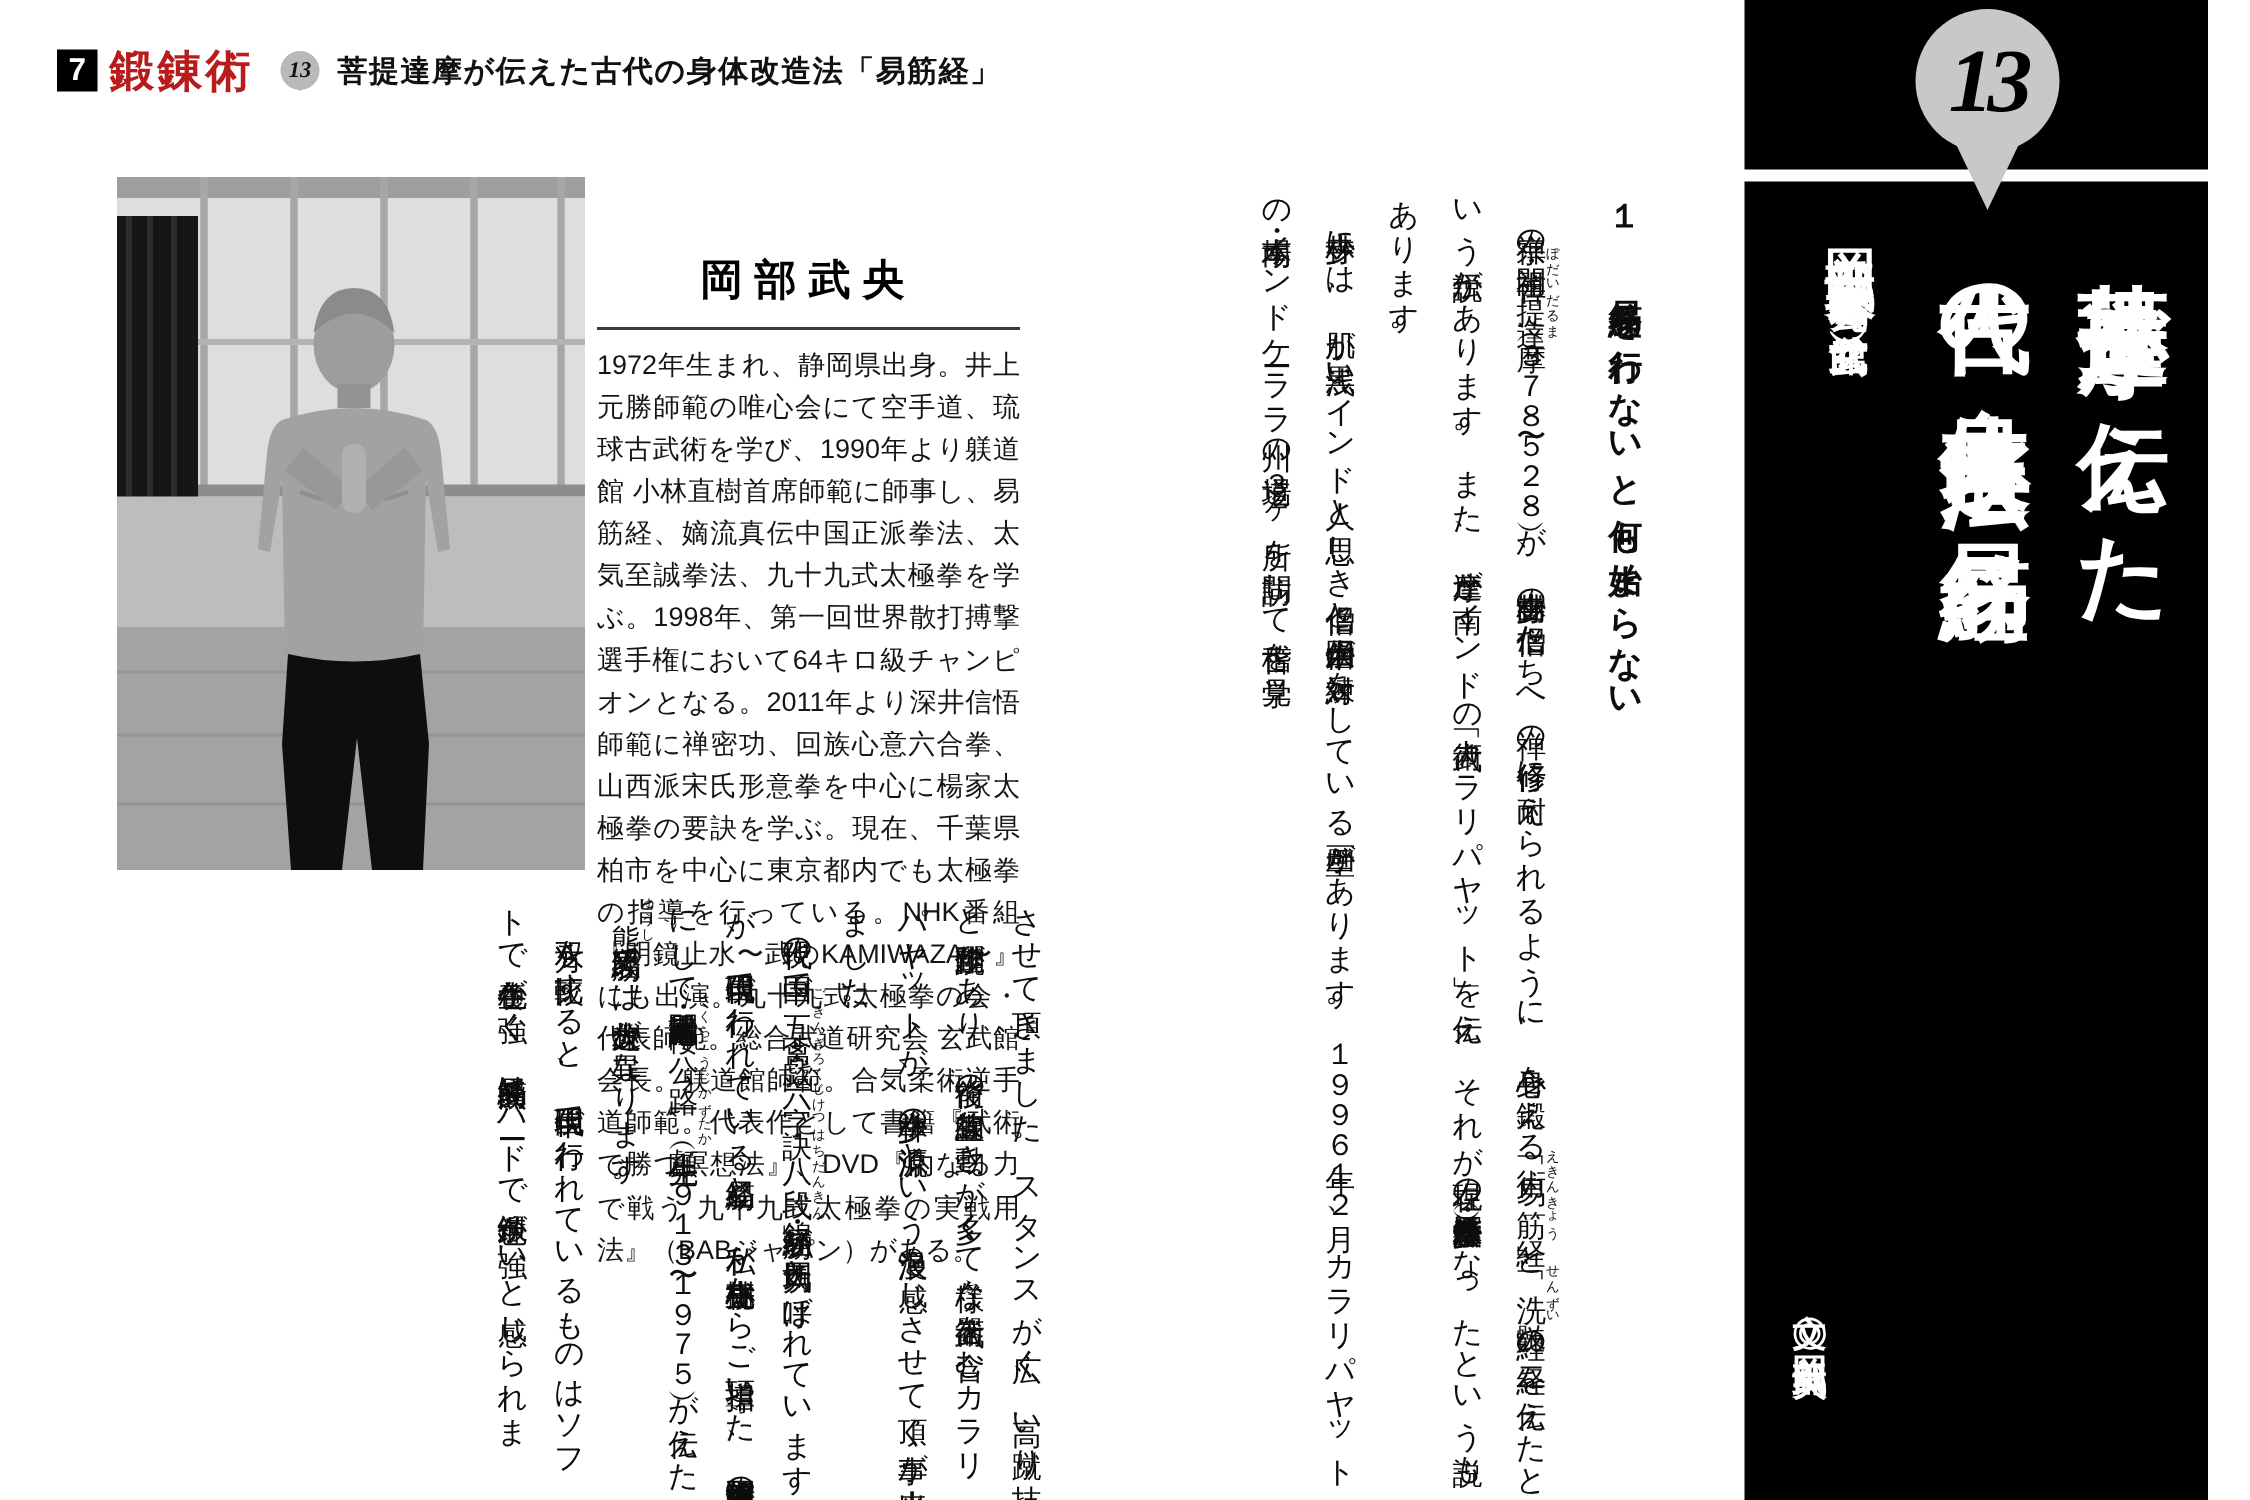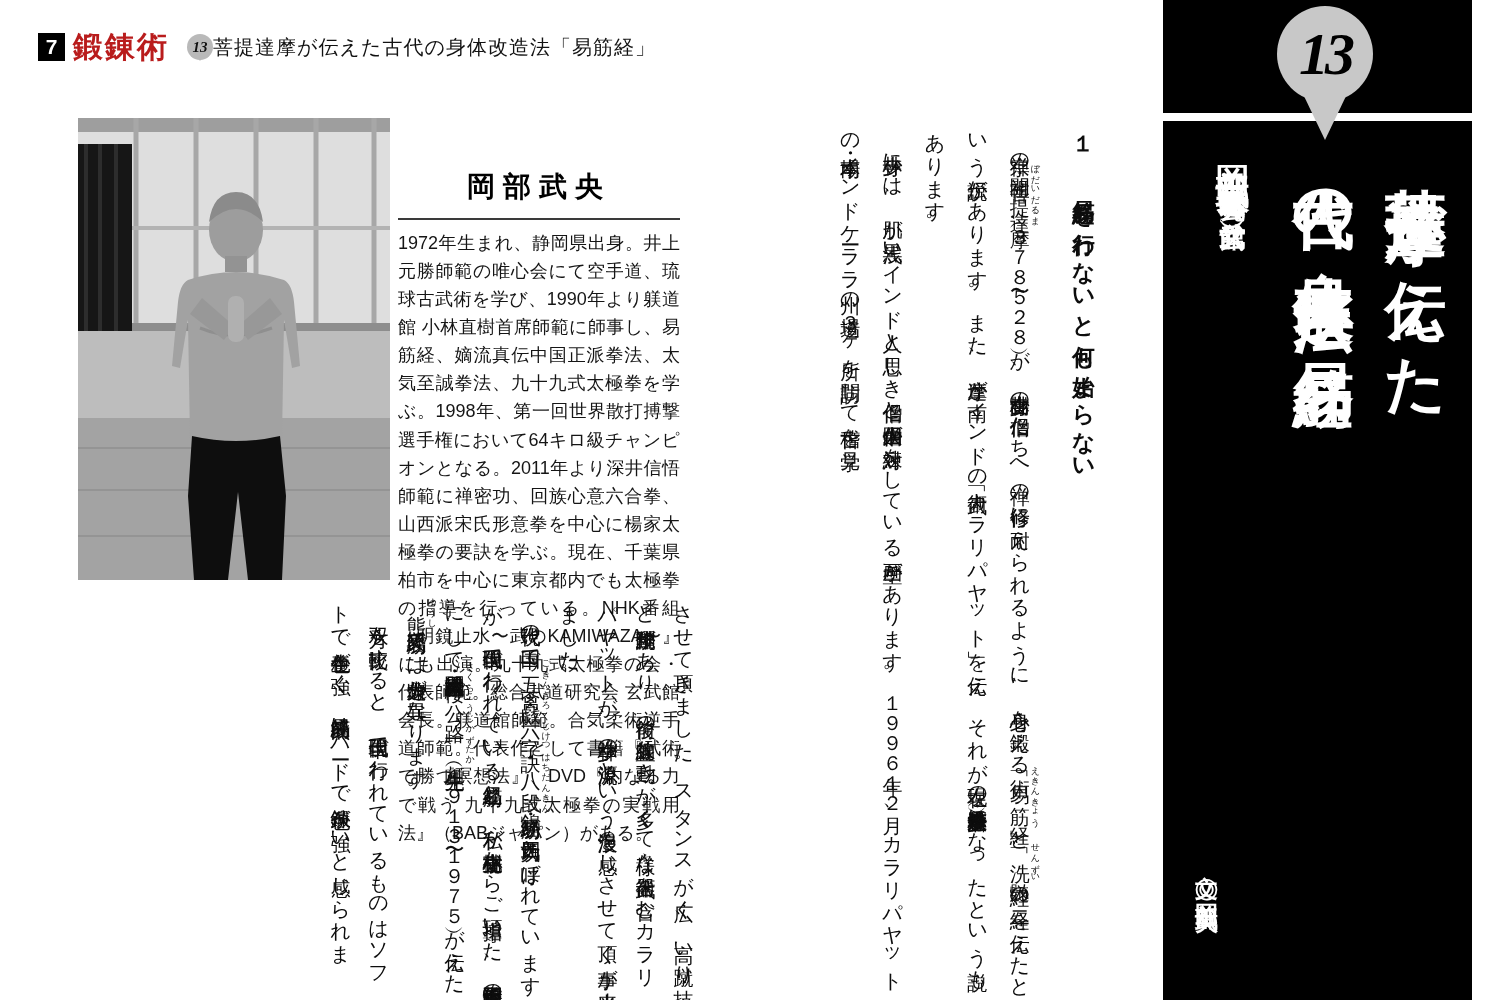--- a/index.html
+++ b/index.html
@@ -12,21 +12,21 @@
   .runhead{position:absolute;left:38px;top:30px;height:34px;display:flex;align-items:center;}
   .numbox{width:27px;height:28px;background:#000;color:#fff;font-weight:bold;font-size:21px;
           display:flex;align-items:center;justify-content:center;font-family:"Liberation Sans",sans-serif;}
   .series{margin-left:8px;font-size:30px;font-weight:bold;color:#b91c1c;letter-spacing:2px;
           font-family:"Liberation Serif",serif;}
   .mini-balloon{position:relative;margin-left:18px;width:26px;height:26px;border-radius:50%;
           background:#b9b9b9;display:flex;align-items:center;justify-content:center;}
   .mini-balloon b{font-style:italic;font-size:15px;color:#111;font-family:"Liberation Serif",serif;}
   .mini-balloon:after{content:"";position:absolute;left:8px;bottom:-6px;border:5px solid transparent;
           border-top:7px solid #b9b9b9;}
-  .runtitle{font-size:20px;font-weight:normal;color:#111;letter-spacing:1px;}
+  .runtitle{margin-left:12px;font-size:20px;font-weight:bold;color:#111;letter-spacing:1px;}
 
   
   .photo{position:absolute;left:78px;top:118px;width:312px;height:462px;overflow:hidden;background:#c9c9c9;}
 
   
   .bio{position:absolute;left:398px;top:168px;width:282px;}
   .bio-name{text-align:center;font-family:"Liberation Serif",serif;font-weight:bold;font-size:28px;
             letter-spacing:8px;color:#000;}
   .bio-rule{border:none;border-top:2px solid #3a3a3a;margin:12px 0 9px 0;}
   .bio-text{font-size:18px;line-height:1.56;color:#151515;text-align:justify;margin:0;}

